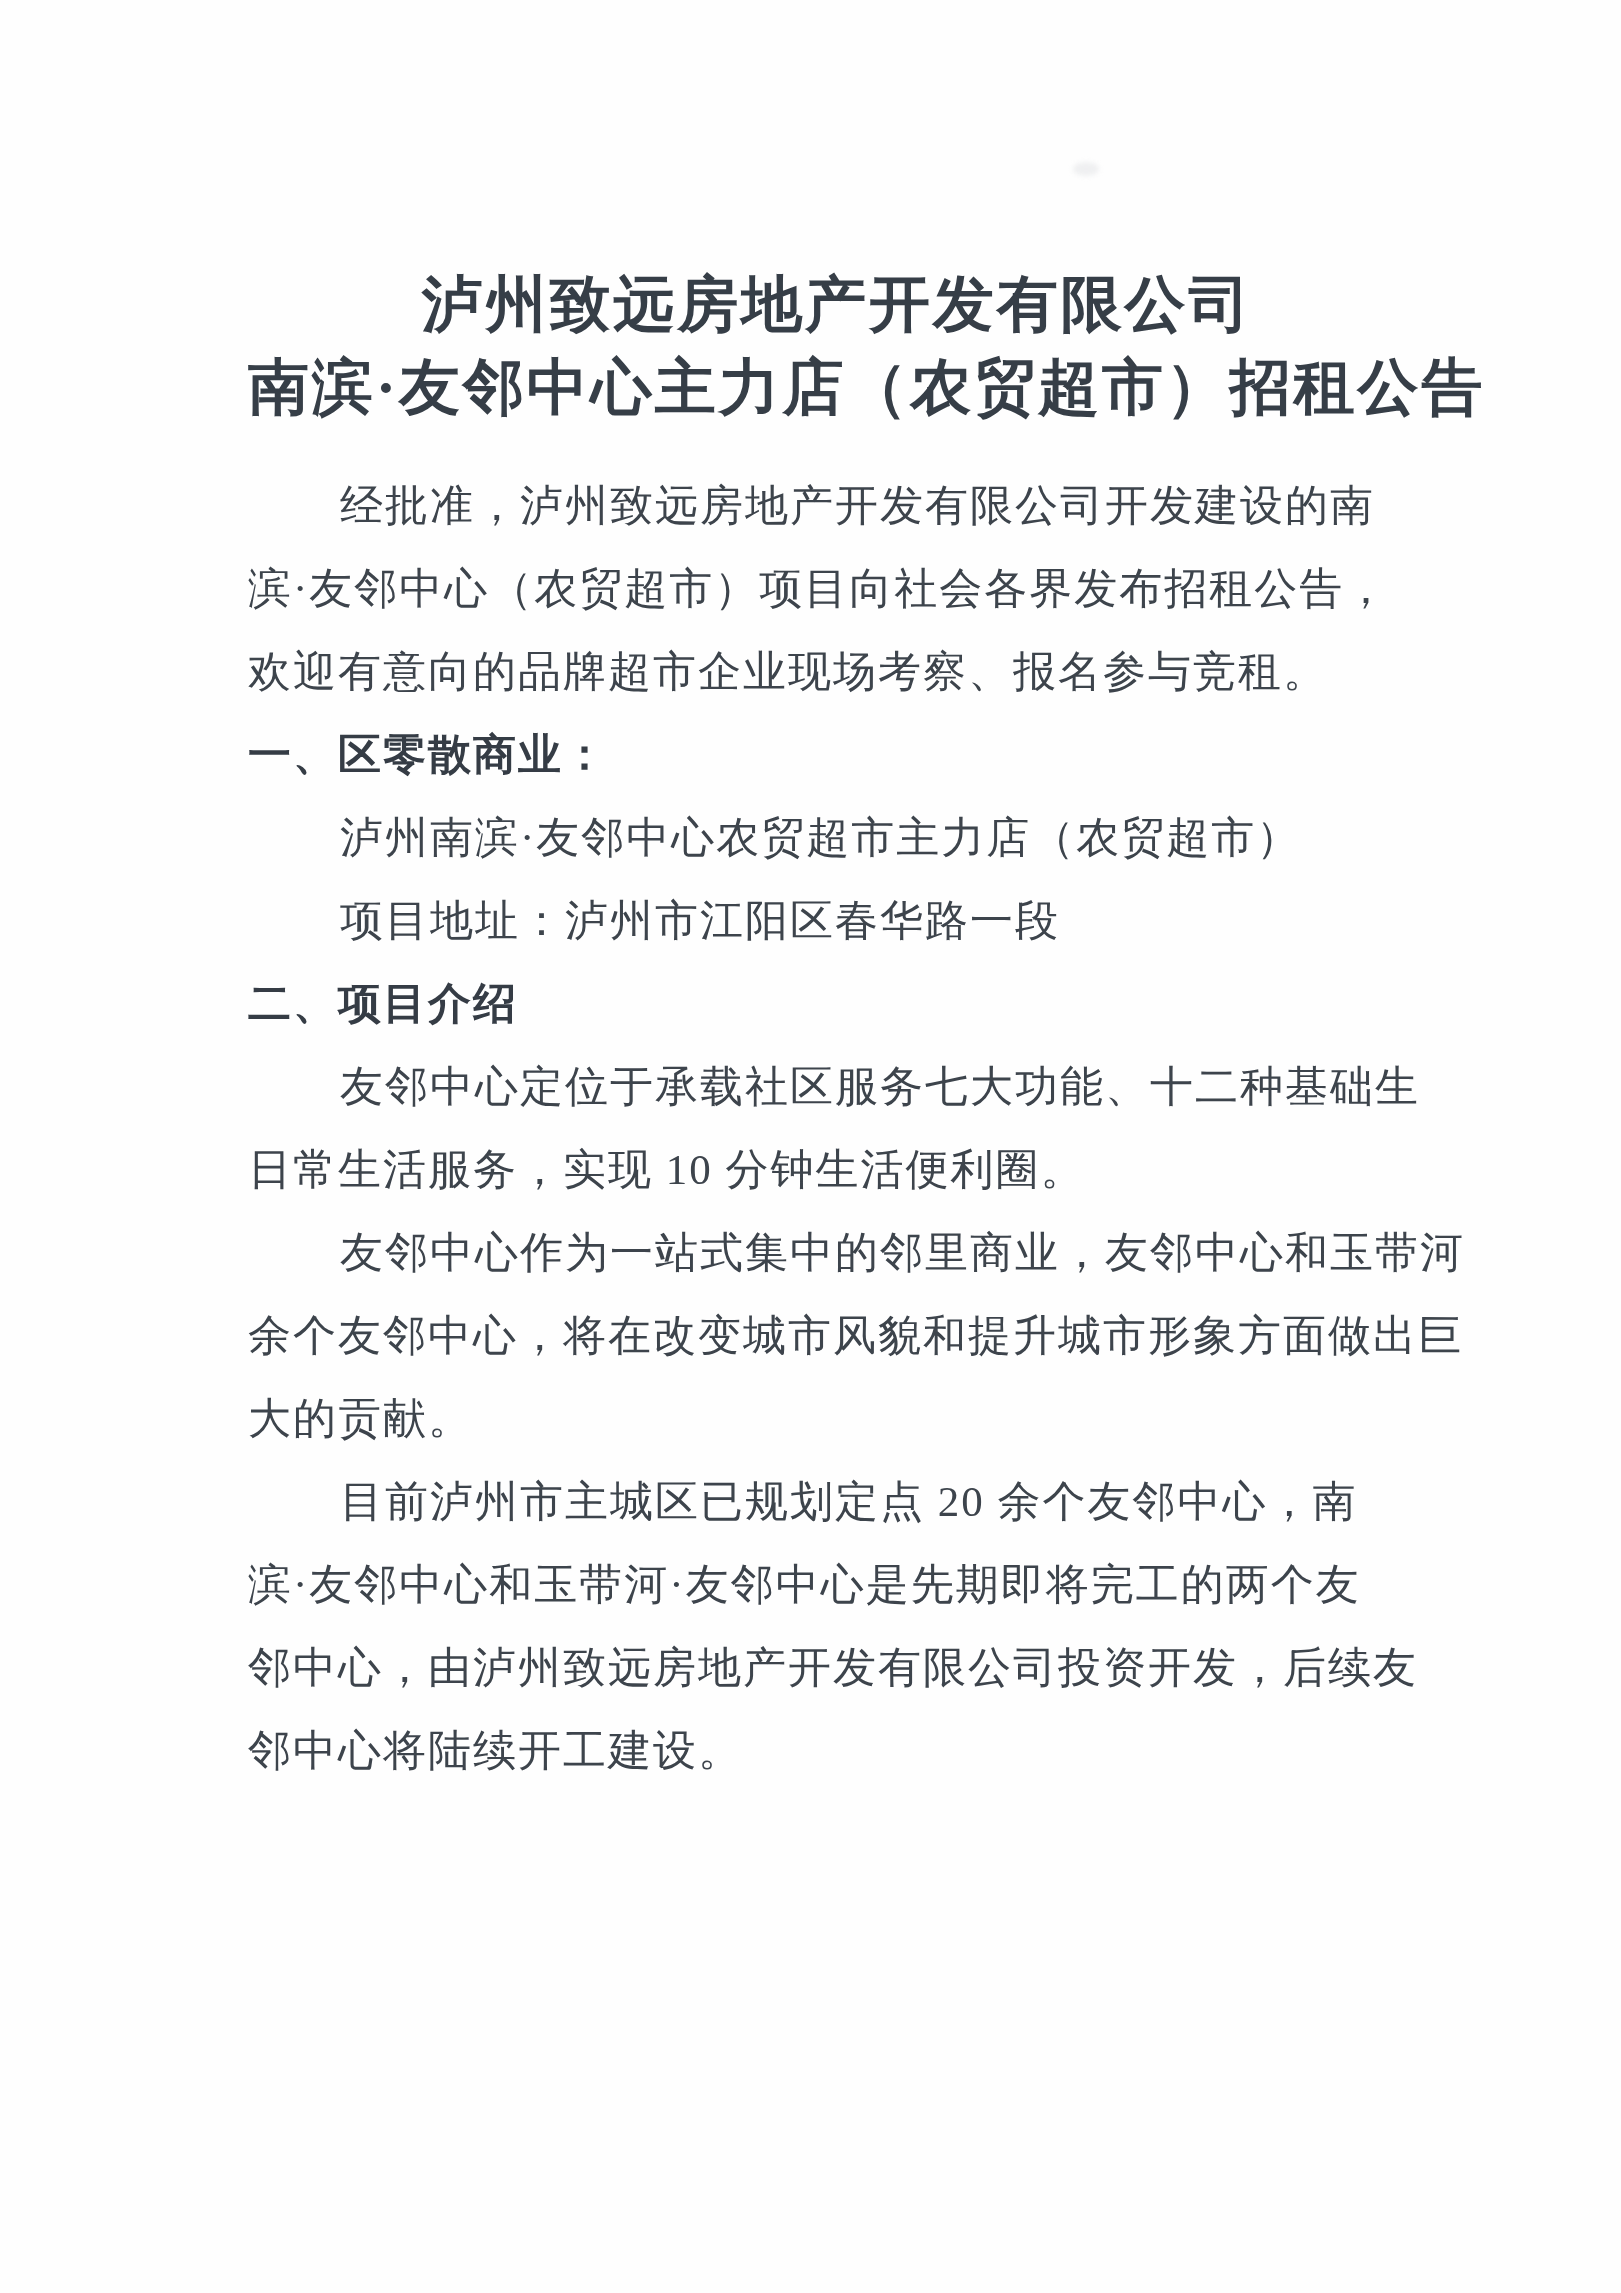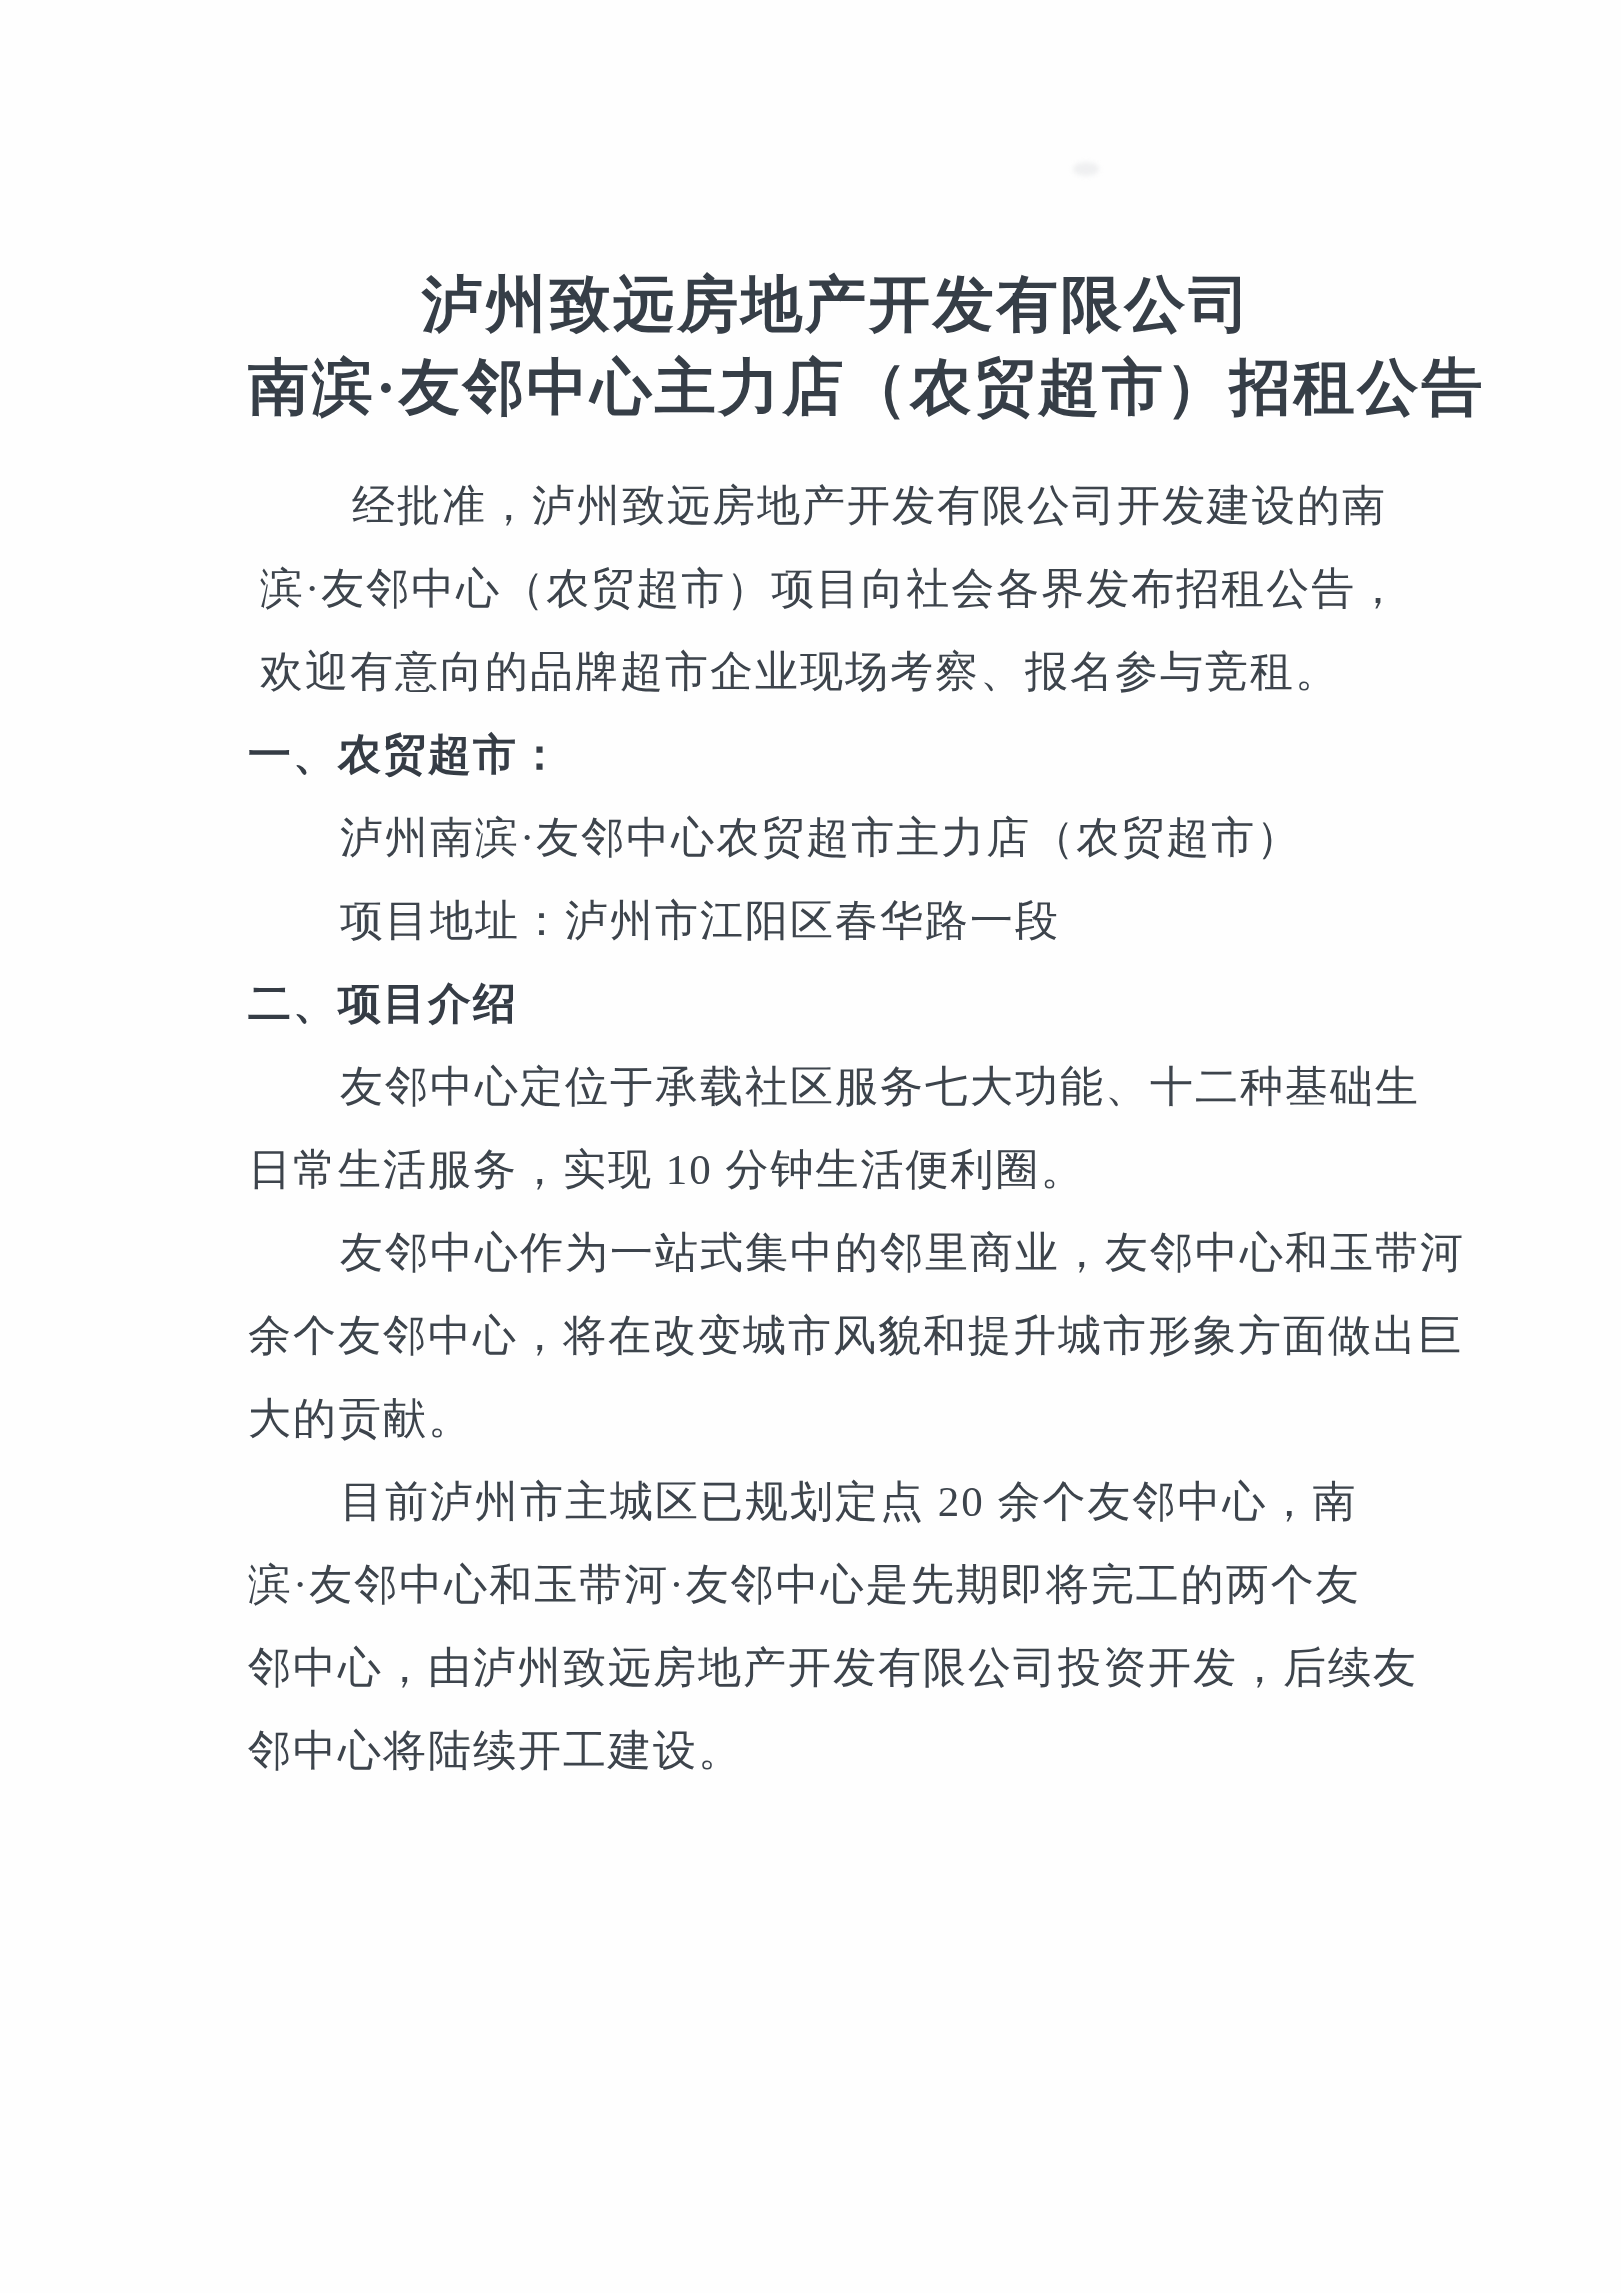--- a/index.html
+++ b/index.html
@@ -27,21 +27,20 @@
     text-align: center;
     font-weight: 700;
     font-size: 61px;
     line-height: 83px;
     letter-spacing: 2.9px;
     color: #363e47;
     white-space: nowrap;
   }
   .body-block {
     margin-top: 35px;
-    margin-left: 12px;
   }
   .line {
     font-size: 43px;
     line-height: 83px;
     letter-spacing: 2px;
     white-space: nowrap;
     color: #3d444c;
   }
   .indent {
     text-indent: 92px;
@@ -76,21 +75,21 @@
     <div class="title-line">泸州致远房地产开发有限公司</div>
     <div class="title-line">南滨·友邻中心主力店（农贸超市）招租公告</div>
 
     <div class="body-block">
       <div class="line indent">经批准，泸州致远房地产开发有限公司开发建设的南</div>
       <div class="line">滨·友邻中心（农贸超市）项目向社会各界发布招租公告，</div>
       <div class="line">欢迎有意向的品牌超市企业现场考察、报名参与竞租。</div>
     </div>
 
     <div>
-      <div class="line heading">一、农贸超市：</div>
+      <div class="line heading">一、区零散商业：</div>
       <div class="line indent">泸州南滨·友邻中心农贸超市主力店（农贸超市）</div>
       <div class="line indent">项目地址：泸州市江阳区春华路一段</div>
     </div>
 
     <div>
       <div class="line heading">二、项目介绍</div>
 
       <div>
         <div class="line indent">友邻中心定位于承载社区服务七大功能、十二种基础生</div>
         <div class="line">日常生活服务，实现 10 分钟生活便利圈。</div>

